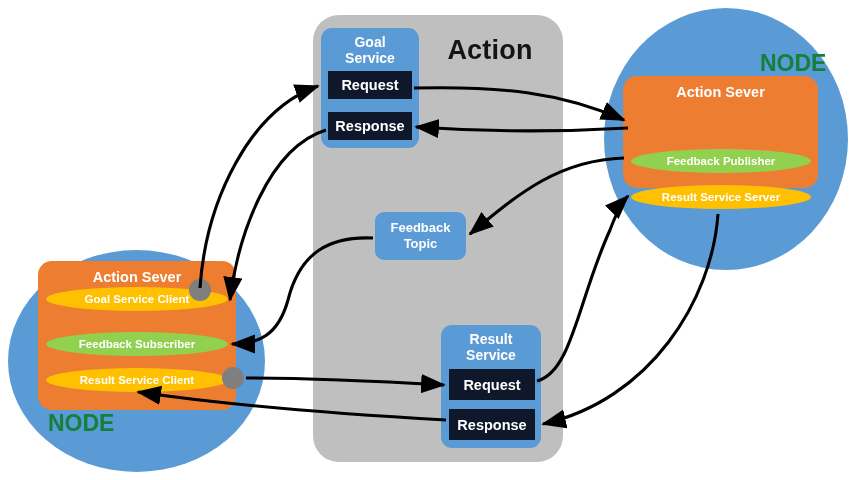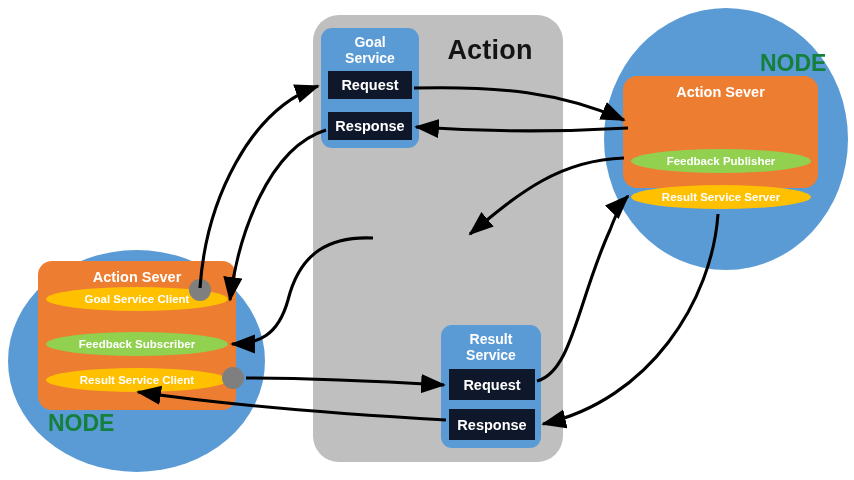--- a/index.html
+++ b/index.html
@@ -128,20 +128,26 @@
 
   <div class="svc-block" id="result-service-block">
     <div class="svc-title">
       <span>Result</span><br>
       <span>Service</span>
     </div>
   </div>
   <div class="purple-chip" id="result-request">Request</div>
   <div class="purple-chip" id="result-response">Response</div>
 
+  <div id="feedback-topic">
+    <div>
+      <span>Feedback</span><br>
+      <span>Topic</span>
+    </div>
+  </div>
 
   <div class="conn-dot" id="dot-goal-client"></div>
   <div class="conn-dot" id="dot-result-client"></div>
 
   <svg id="arrows" viewBox="0 0 854 480">
     <defs>
       <marker id="ah" markerWidth="9" markerHeight="9" refX="7.4" refY="3.1" orient="auto" markerUnits="strokeWidth">
         <path d="M0,0 L8,3.1 L0,6.2 z" fill="#000000"></path>
       </marker>
     </defs>

